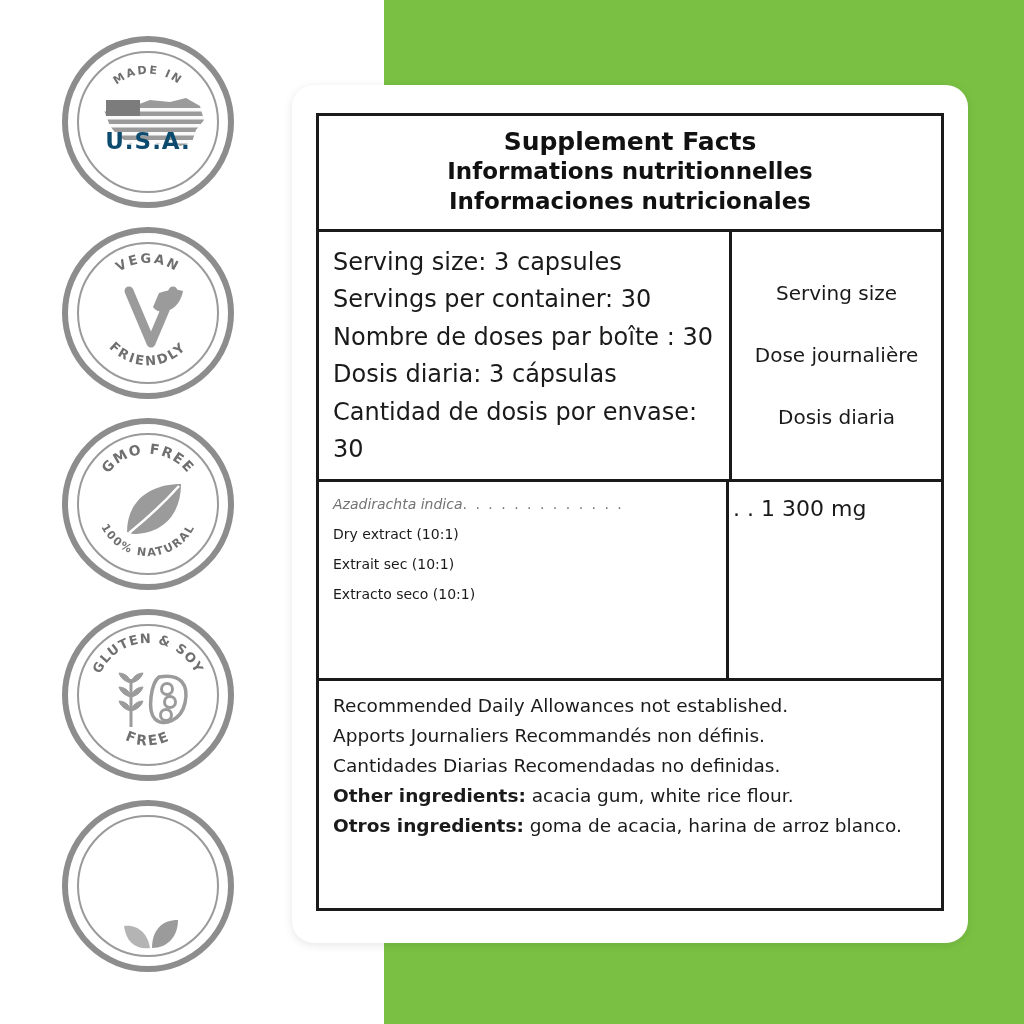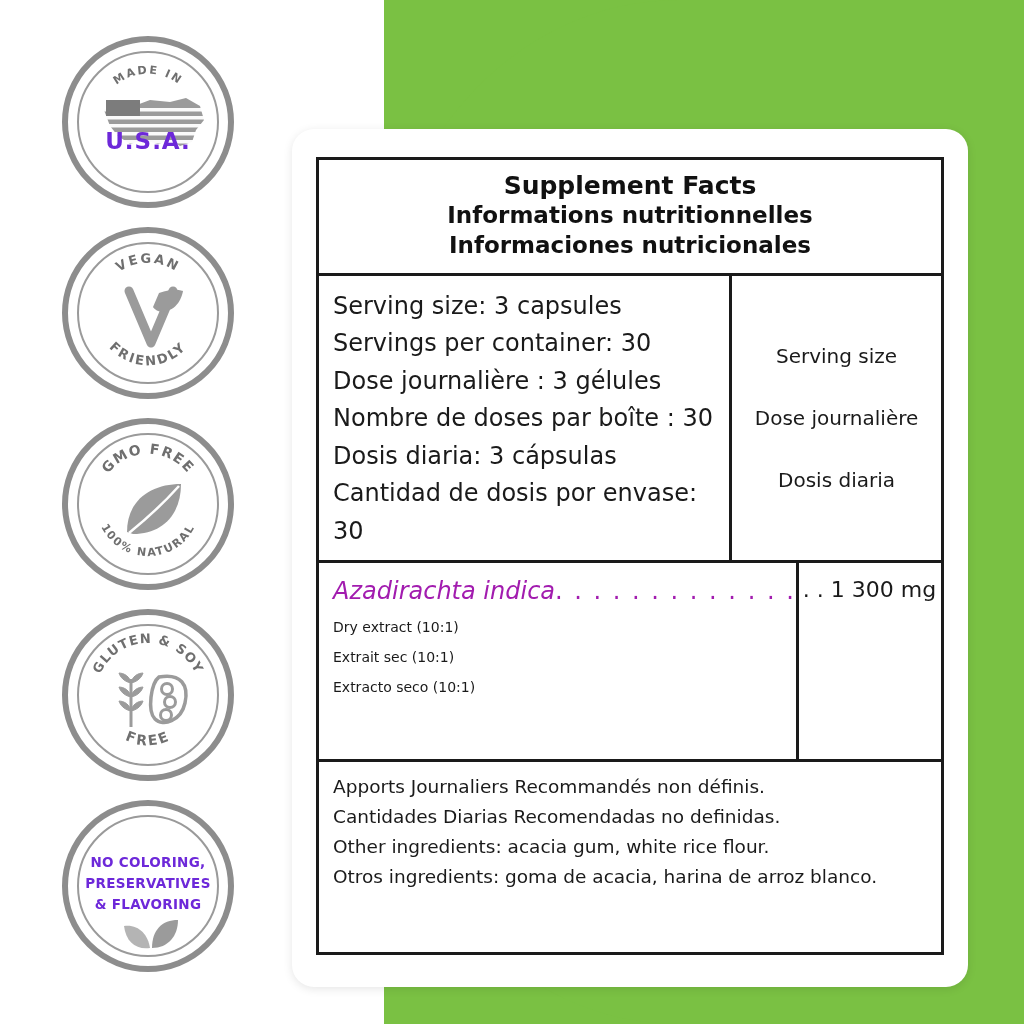--- a/index.html
+++ b/index.html
@@ -93,37 +93,36 @@
   }
   .arc-text text {
     font-family: "DejaVu Sans", sans-serif;
     font-weight: bold;
     fill: #6f6f6f;
   }
   .center-label {
     position: absolute;
     width: 100%;
     text-align: center;
-    color: #6d28d9;
+    color: #0c4a6e;
     font-weight: bold;
     font-family: "DejaVu Sans", sans-serif;
   }
 
   
   .facts-card {
     position: absolute;
     left: 292px;
     top: 85px;
     width: 676px;
     height: 858px;
     background: #ffffff;
     border-radius: 22px;
     box-shadow: 0 2px 10px rgba(0,0,0,0.10);
     z-index: 6;
-    margin-top: 44px;
   }
   .facts-table {
     position: absolute;
     left: 24px;
     top: 28px;
     width: 628px;
     height: 798px;
     border: 3px solid #1a1a1a;
     box-sizing: border-box;
     background: #fff;
@@ -186,23 +185,23 @@
     display: flex;
     border-bottom: 3px solid #1a1a1a;
     min-height: 196px;
   }
   .ingredient-left {
     flex: 1 1 auto;
     padding: 14px 0 12px 14px;
     border-right: 3px solid #1a1a1a;
   }
   .ing-main {
-    font-size: 24px;
+    font-size: 14px;
     font-style: italic;
-    color: #a21caf;
+    color: #737373;
     font-family: "DejaVu Sans", sans-serif;
     white-space: nowrap;
   }
   .ing-dots {
     font-style: normal;
     letter-spacing: 2px;
   }
   .ing-sub {
     font-size: 14px;
     color: #1a1a1a;
@@ -225,21 +224,21 @@
     flex: 1 1 auto;
     padding: 10px 12px 8px 14px;
   }
   .footnotes div {
     font-size: 18.5px;
     color: #1a1a1a;
     line-height: 1.62;
     font-family: "DejaVu Sans", sans-serif;
   }
   .footnotes b {
-    font-weight: normal;
+    font-weight: bold;
   }
 </style>
 </head>
 <body>
 
 <div class="green-bg-2"></div>
 <div class="green-bg-top"></div>
 <div class="green-bg-mid"></div>
 <div class="green-bg-bottom"></div>
 
@@ -345,25 +344,20 @@
           <circle cx="59" cy="33" r="5.5" fill="none" stroke-width="3"></circle>
           <circle cx="55" cy="46" r="5.5" fill="none" stroke-width="3"></circle>
         </g>
       </svg>
     </div>
   </div>
 
   <div class="badge">
     <div class="inner-ring"></div>
     <div class="badge-content">
-      <div class="center-label" style="top:46px;font-size:13.5px;line-height:1.55;letter-spacing:0.3px;">
-        <div>NO COLORING,</div>
-        <div>PRESERVATIVES</div>
-        <div>&amp; FLAVORING</div>
-      </div>
       <svg width="80" height="36" viewBox="0 0 80 36" style="position:absolute;left:46px;top:110px;">
         <path d="M38 32 C38 14 48 4 64 4 C64 20 54 32 38 32 Z" fill="#9b9b9b"></path>
         <path d="M36 32 C34 18 24 8 10 10 C12 26 22 34 36 32 Z" fill="#b4b4b4"></path>
       </svg>
     </div>
   </div>
 </div>
 
 <div class="facts-card">
   <div class="facts-table">
@@ -371,21 +365,20 @@
     <div class="facts-title">
       <div class="t1">Supplement Facts</div>
       <div class="t2">Informations nutritionnelles</div>
       <div class="t3">Informaciones nutricionales</div>
     </div>
 
     <div class="serving-row">
       <div class="serving-left">
         <div>Serving size: 3 capsules</div>
         <div>Servings per container: 30</div>
-        <div>Dose journalière : 3 gélules</div>
         <div>Nombre de doses par boîte : 30</div>
         <div>Dosis diaria: 3 cápsulas</div>
         <div>Cantidad de dosis por envase: 30</div>
       </div>
       <div class="serving-right">
         <div>Serving size</div>
         <div>Dose journalière</div>
         <div>Dosis diaria</div>
       </div>
     </div>
@@ -398,20 +391,21 @@
         <div class="ing-sub">Dry extract (10:1)</div>
         <div class="ing-sub">Extrait sec (10:1)</div>
         <div class="ing-sub">Extracto seco (10:1)</div>
       </div>
       <div class="ingredient-right">
         <div class="amt">. . 1 300  mg</div>
       </div>
     </div>
 
     <div class="footnotes">
+      <div>Recommended Daily Allowances not established.</div>
       <div>Apports Journaliers Recommandés non définis.</div>
       <div>Cantidades Diarias Recomendadas no definidas.</div>
       <div>
         <b>Other ingredients:</b><span> acacia gum, white rice flour.</span>
       </div>
       <div>
         <b>Otros ingredients:</b><span> goma de acacia, harina de arroz blanco.</span>
       </div>
     </div>
 

